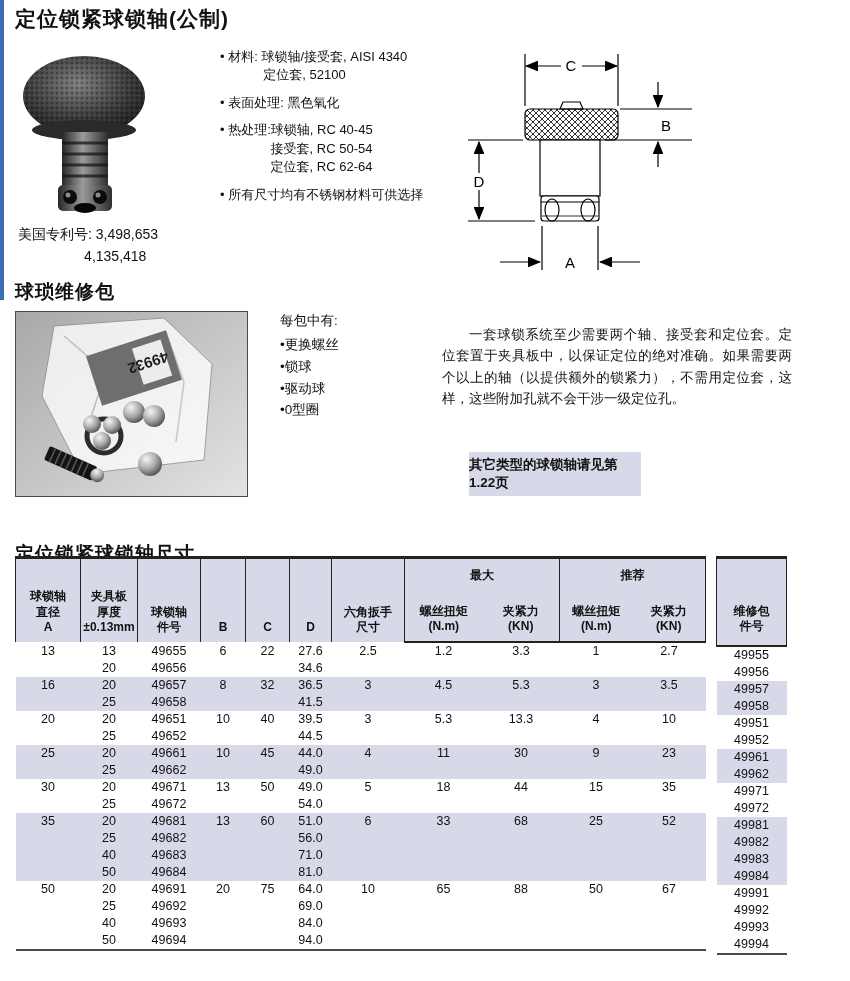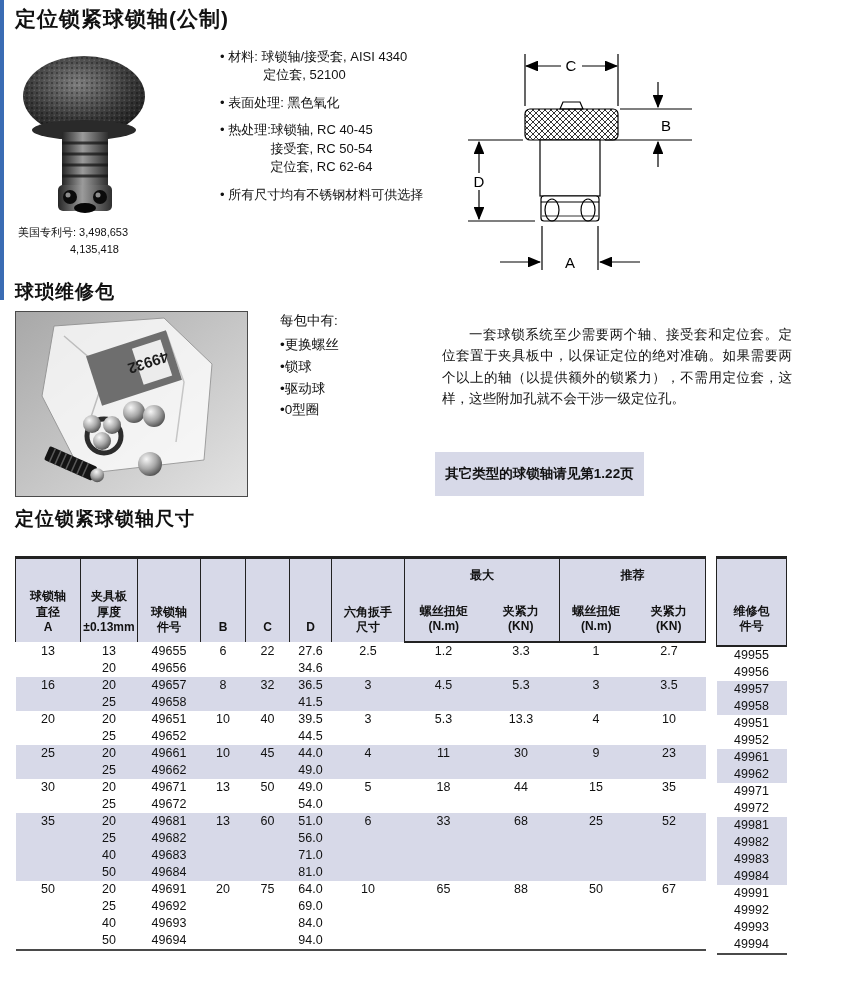--- a/index.html
+++ b/index.html
@@ -16,37 +16,37 @@
   }
   .abs{position:absolute;}
   .pre{white-space:pre-line;}
 
   .left-bar{left:0;top:0;width:4px;height:300px;background:var(--accent-bar);}
 
   .page-title{left:15px;top:5px;font-size:21px;font-weight:bold;letter-spacing:1px;}
   .section-title{font-size:19px;font-weight:bold;letter-spacing:1px;}
 
   .product-photo{left:20px;top:46px;width:133px;height:168px;}
-  .patent{left:18px;top:224px;font-size:11px;line-height:1.55;}
+  .patent{left:18px;top:224px;font-size:14px;line-height:1.55;}
 
   .specs{left:220px;top:48px;width:238px;font-size:13px;line-height:1.42;}
   .spec-item{margin-bottom:9px;}
   .spec-box{background:var(--highlight);padding:6px 8px;margin:12px 0 10px 0;width:199px;}
 
   .diagram{left:455px;top:38px;width:252px;height:252px;}
 
   .sec2-title{left:15px;top:279px;}
   .kit-photo{left:15px;top:311px;width:231px;height:184px;border:1px solid #4a4a4a;}
   .kit-list{left:280px;top:310px;font-size:13.5px;line-height:1.62;}
   .kit-list .kl-head{margin-bottom:2px;}
   .intro{left:442px;top:324px;width:350px;font-size:13.5px;line-height:1.58;text-align:justify;text-indent:2em;}
-  .note-box{left:435px;top:452px;width:209px;height:44px;background:var(--highlight);
+  .note-box{left:469px;top:452px;width:172px;height:44px;background:var(--highlight);
     display:flex;align-items:center;justify-content:center;font-size:13.5px;font-weight:bold;}
 
-  .table-title{left:15px;top:506px;}
+  .table-title{left:15px;top:541px;}
   .tables{left:15px;top:556px;display:flex;align-items:flex-start;}
   table{border-collapse:collapse;table-layout:fixed;}
   .main-table{width:690px;border-top:3px solid var(--line);}
   .kit-table{width:70px;margin-left:10px;border-top:3px solid var(--line);}
   th{
     background:var(--highlight);font-weight:bold;font-size:12px;line-height:1.3;
     white-space:pre-line;padding:0 2px;font-family:"Liberation Sans","DejaVu Sans",sans-serif;
   }
   .main-table thead th.colhead{vertical-align:bottom;padding-bottom:6px;margin-left:44px;}
   .main-table thead tr.sub th{vertical-align:bottom;padding-bottom:6px;height:42px;}

